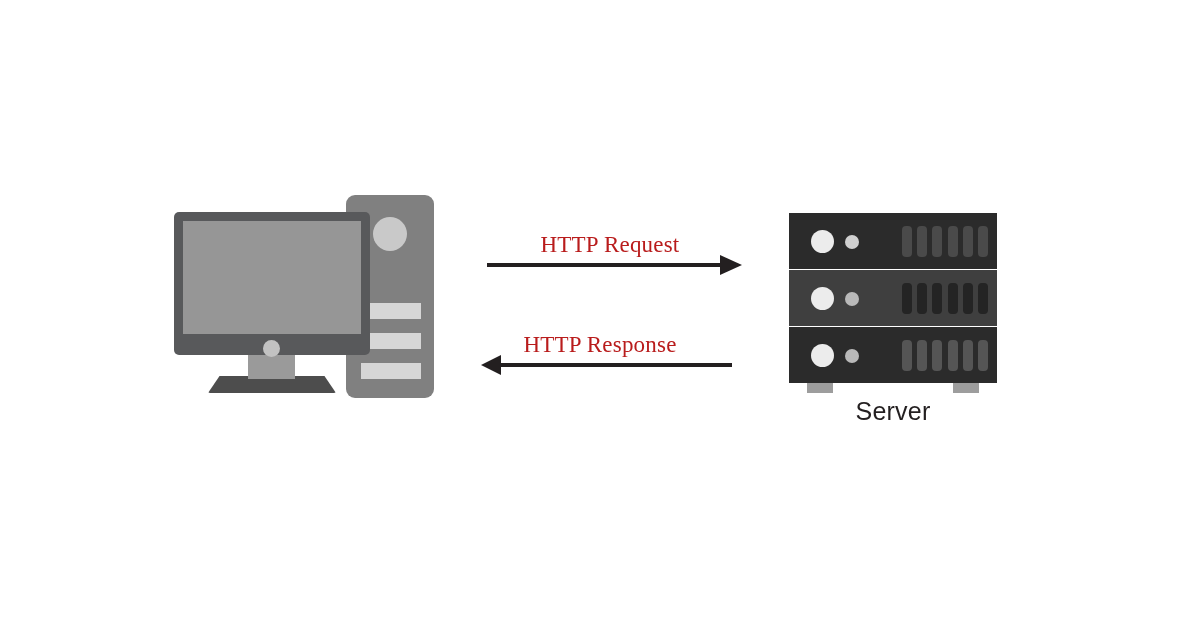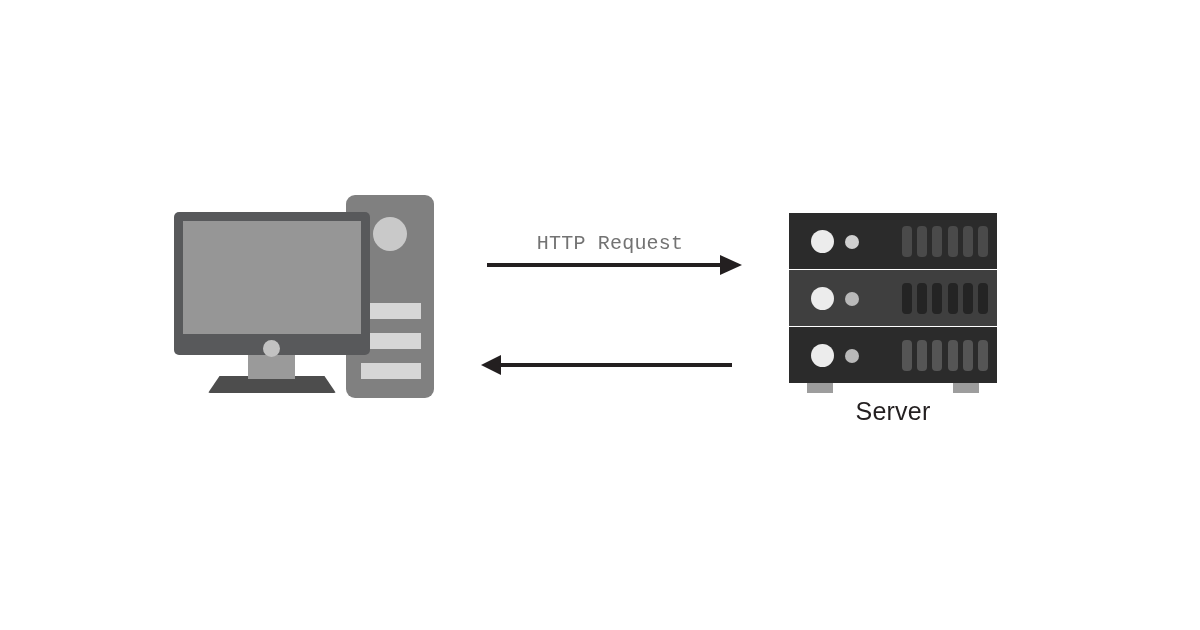--- a/index.html
+++ b/index.html
@@ -186,23 +186,23 @@
     font-weight: 400;
     letter-spacing: 0.2px;
     white-space: nowrap;
   }
   #client-label { left: 168px; top: 397px; width: 205px; }
   #server-label { left: 789px; top: 397px; width: 208px; }
 
   .arrow-label {
     position: absolute;
     text-align: center;
-    color: #737373;
-    font-family: Liberation Mono, monospace;
-    font-size: 20px;
+    color: #b91c1c;
+    font-family: Liberation Serif, serif;
+    font-size: 23px;
     font-weight: 400;
     letter-spacing: 0.2px;
     white-space: nowrap;
   }
   #label-request  { left: 480px; top: 232px; width: 260px; }
   #label-response { left: 470px; top: 332px; width: 260px; }
 </style>
 </head>
 <body>
 
@@ -273,19 +273,20 @@
 
   <div id="server-label" class="node-label">Server</div>
 
   <div id="label-request" class="arrow-label">HTTP Request</div>
 
   <svg id="arrow-request" class="arrow-svg" width="270" height="28">
     <line x1="7" y1="13" x2="243" y2="13" stroke="#231f20" stroke-width="4"></line>
     <polygon points="240,3 262,13 240,23" fill="#231f20"></polygon>
   </svg>
 
+  <div id="label-response" class="arrow-label">HTTP Response</div>
 
   <svg id="arrow-response" class="arrow-svg" width="260" height="28">
     <line x1="18" y1="13" x2="252" y2="13" stroke="#231f20" stroke-width="4"></line>
     <polygon points="21,3 21,23 1,13" fill="#231f20"></polygon>
   </svg>
 
 </div>
 
 </body></html>

